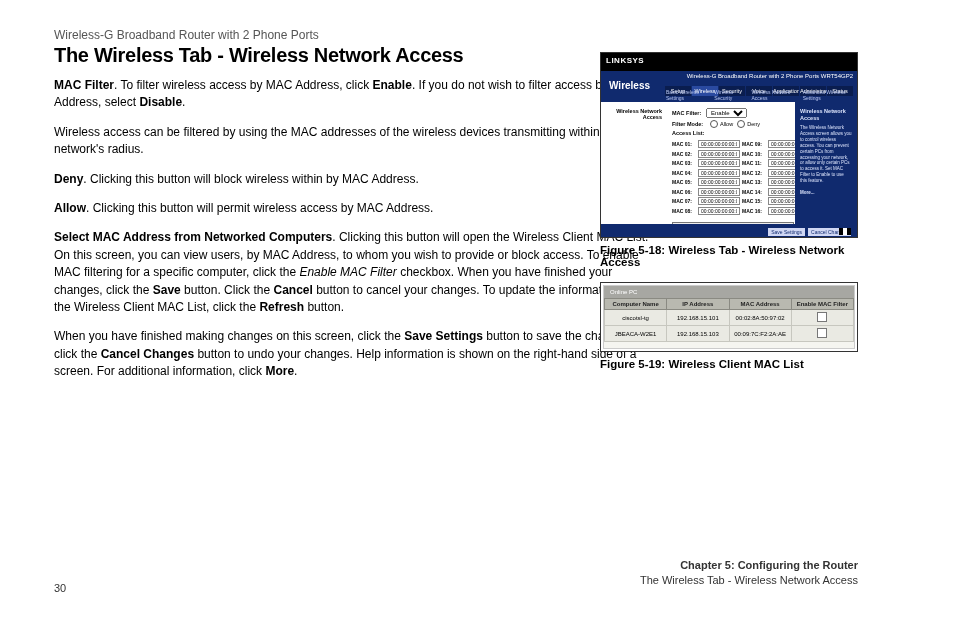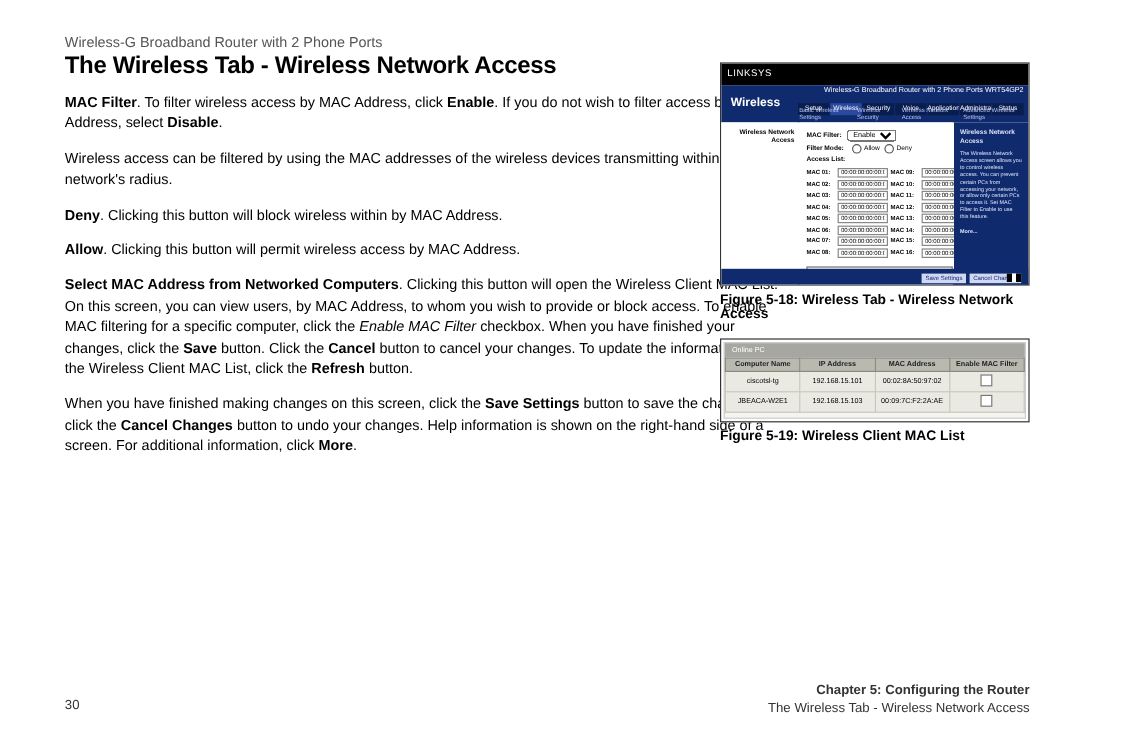--- a/index.html
+++ b/index.html
@@ -56,21 +56,21 @@
     border: 1px solid #333;
     background: #fff;
     width: 258px;
     box-sizing: border-box;
     overflow: hidden;
   }
 
   
   .f18 { height: 186px; position: relative; }
   .f18 .topbar { height: 18px; background: #000; color: #fff; font-size: 8px; padding: 3px 5px; box-sizing: border-box; }
-  .f18 .topbar .brand { font-weight: 400; letter-spacing: 0.5px; }
+  .f18 .topbar .brand { font-weight: 700; letter-spacing: 0.5px; }
   .f18 .hero { position: relative; height: 31px; background: #102a6e; }
   .f18 .hero .wtitle { position: absolute; left: 8px; top: 9px; color: #fff; font-size: 10px; font-weight: 700; }
   .f18 .hero .tabsrow { position: absolute; right: 0; top: 0; height: 31px; width: 192px; }
   .f18 .hero .model { position:absolute; top:2px; left:0; right:4px; color:#fff; font-size:6px; text-align:right; }
   .f18 .hero .tabs { position:absolute; bottom:6px; left:0; right:0; display:flex; gap:1px; padding-right:4px;}
   .f18 .hero .tab { flex:1; height:10px; background:#0a1d4f; color:#fff; font-size:5.5px; text-align:center; line-height:10px; overflow:hidden;}
   .f18 .hero .tab.active { background:#2a4aa0; }
   .f18 .subtabs { position:absolute; bottom:0; left:65px; right:4px; color:#b8c6f0; font-size:5px; display:flex; gap:6px; padding-bottom:1px;}
 
   .f18 .lower { position:relative; height: 137px; }
@@ -113,21 +113,21 @@
   .footer-left {
     position: absolute;
     left: 54px;
     bottom: 24px;
     font-size: 11px;
     color: #333;
   }
   .footer-right {
     position: absolute;
     right: 46px;
-    bottom: 20px;
+    bottom: 30px;
     font-size: 11px;
     color: #333;
     text-align: right;
     line-height: 1.35;
   }
   .footer-right .chap { font-weight: 700; }
 </style>
 </head>
 <body>
 

